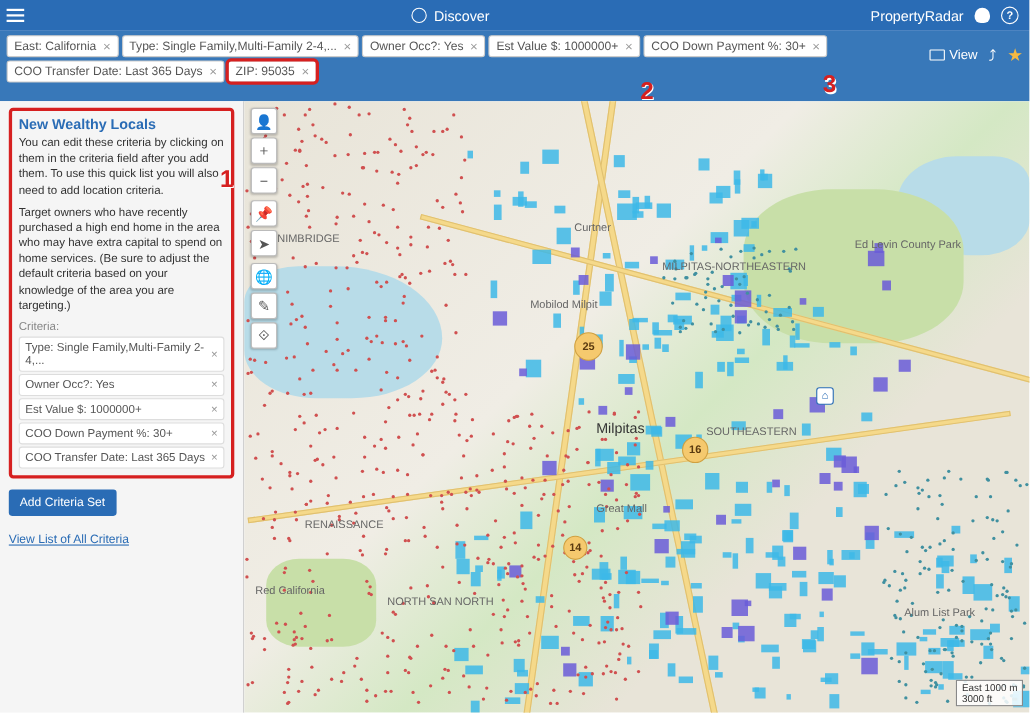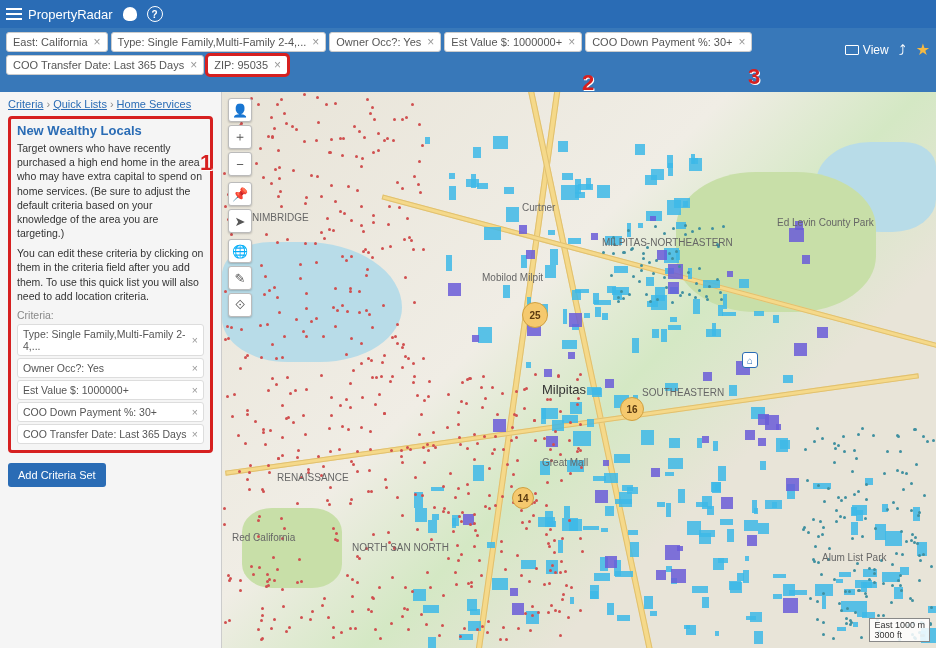--- a/index.html
+++ b/index.html
@@ -120,20 +120,24 @@
 </head>
 <body>
 
 <div class="header">
   <div class="hamburger">
     <div class="hamburger-icon">
         <span></span>
         <span></span>
         <span></span>
       </div>
+  </div>
+  <div class="header-title">
+    <span class="globe-icon"></span>
+    <span>Discover</span>
   </div>
   <div class="header-right">
     <span>PropertyRadar</span>
     <span class="user-icon"></span>
     <span class="help-icon">?</span>
   </div>
 </div>
 
 <div class="toolbar" style="position:relative;">
 
@@ -178,29 +182,26 @@
     <span class="star-icon">★</span>
   </div>
 
   <span class="annotation" style="left:582px;top:42px;">2</span>
   <span class="annotation" style="left:748px;top:36px;">3</span>
 </div>
 
 <div class="main">
 
   <div class="sidebar" style="position:relative;">
-    <div class="breadcrumb">
-      <a>Criteria</a><span class="sep">›</span><a>Quick Lists</a><span class="sep">›</span><a>Home Services</a>
-    </div>
     <span class="annotation" style="left:200px;top:58px;">1</span>
 
     <div class="wealthy-box">
       <div class="wealthy-title">New Wealthy Locals</div>
+      <div class="wealthy-desc">You can edit these criteria by clicking on them in the criteria field after you add them. To use this quick list you will also need to add location criteria.</div>
       <div class="wealthy-desc">Target owners who have recently purchased a high end home in the area who may have extra capital to spend on home services. (Be sure to adjust the default criteria based on your knowledge of the area you are targeting.)</div>
-      <div class="wealthy-desc">You can edit these criteria by clicking on them in the criteria field after you add them. To use this quick list you will also need to add location criteria.</div>
       <div class="criteria-label">Criteria:</div>
       <div class="criteria-list" id="criteria-items">
           <div class="criteria-item">
             <span>Type: Single Family,Multi-Family 2-4,...</span>
             <span class="ci-x">×</span>
           </div>
           <div class="criteria-item">
             <span>Owner Occ?: Yes</span>
             <span class="ci-x">×</span>
           </div>
@@ -213,20 +214,21 @@
             <span class="ci-x">×</span>
           </div>
           <div class="criteria-item">
             <span>COO Transfer Date: Last 365 Days</span>
             <span class="ci-x">×</span>
           </div>
         </div>
     </div>
 
     <button class="add-criteria-btn">Add Criteria Set</button>
+    <a class="view-all-link">View List of All Criteria</a>
   </div>
 
   <div class="map-container">
     <div class="map-bg"></div>
     <div class="water w1"></div>
     <div class="water w2"></div>
     <div class="park p1"></div>
     <div class="park p2"></div>
     <div class="road r1"></div>
     <div class="road r2"></div>

